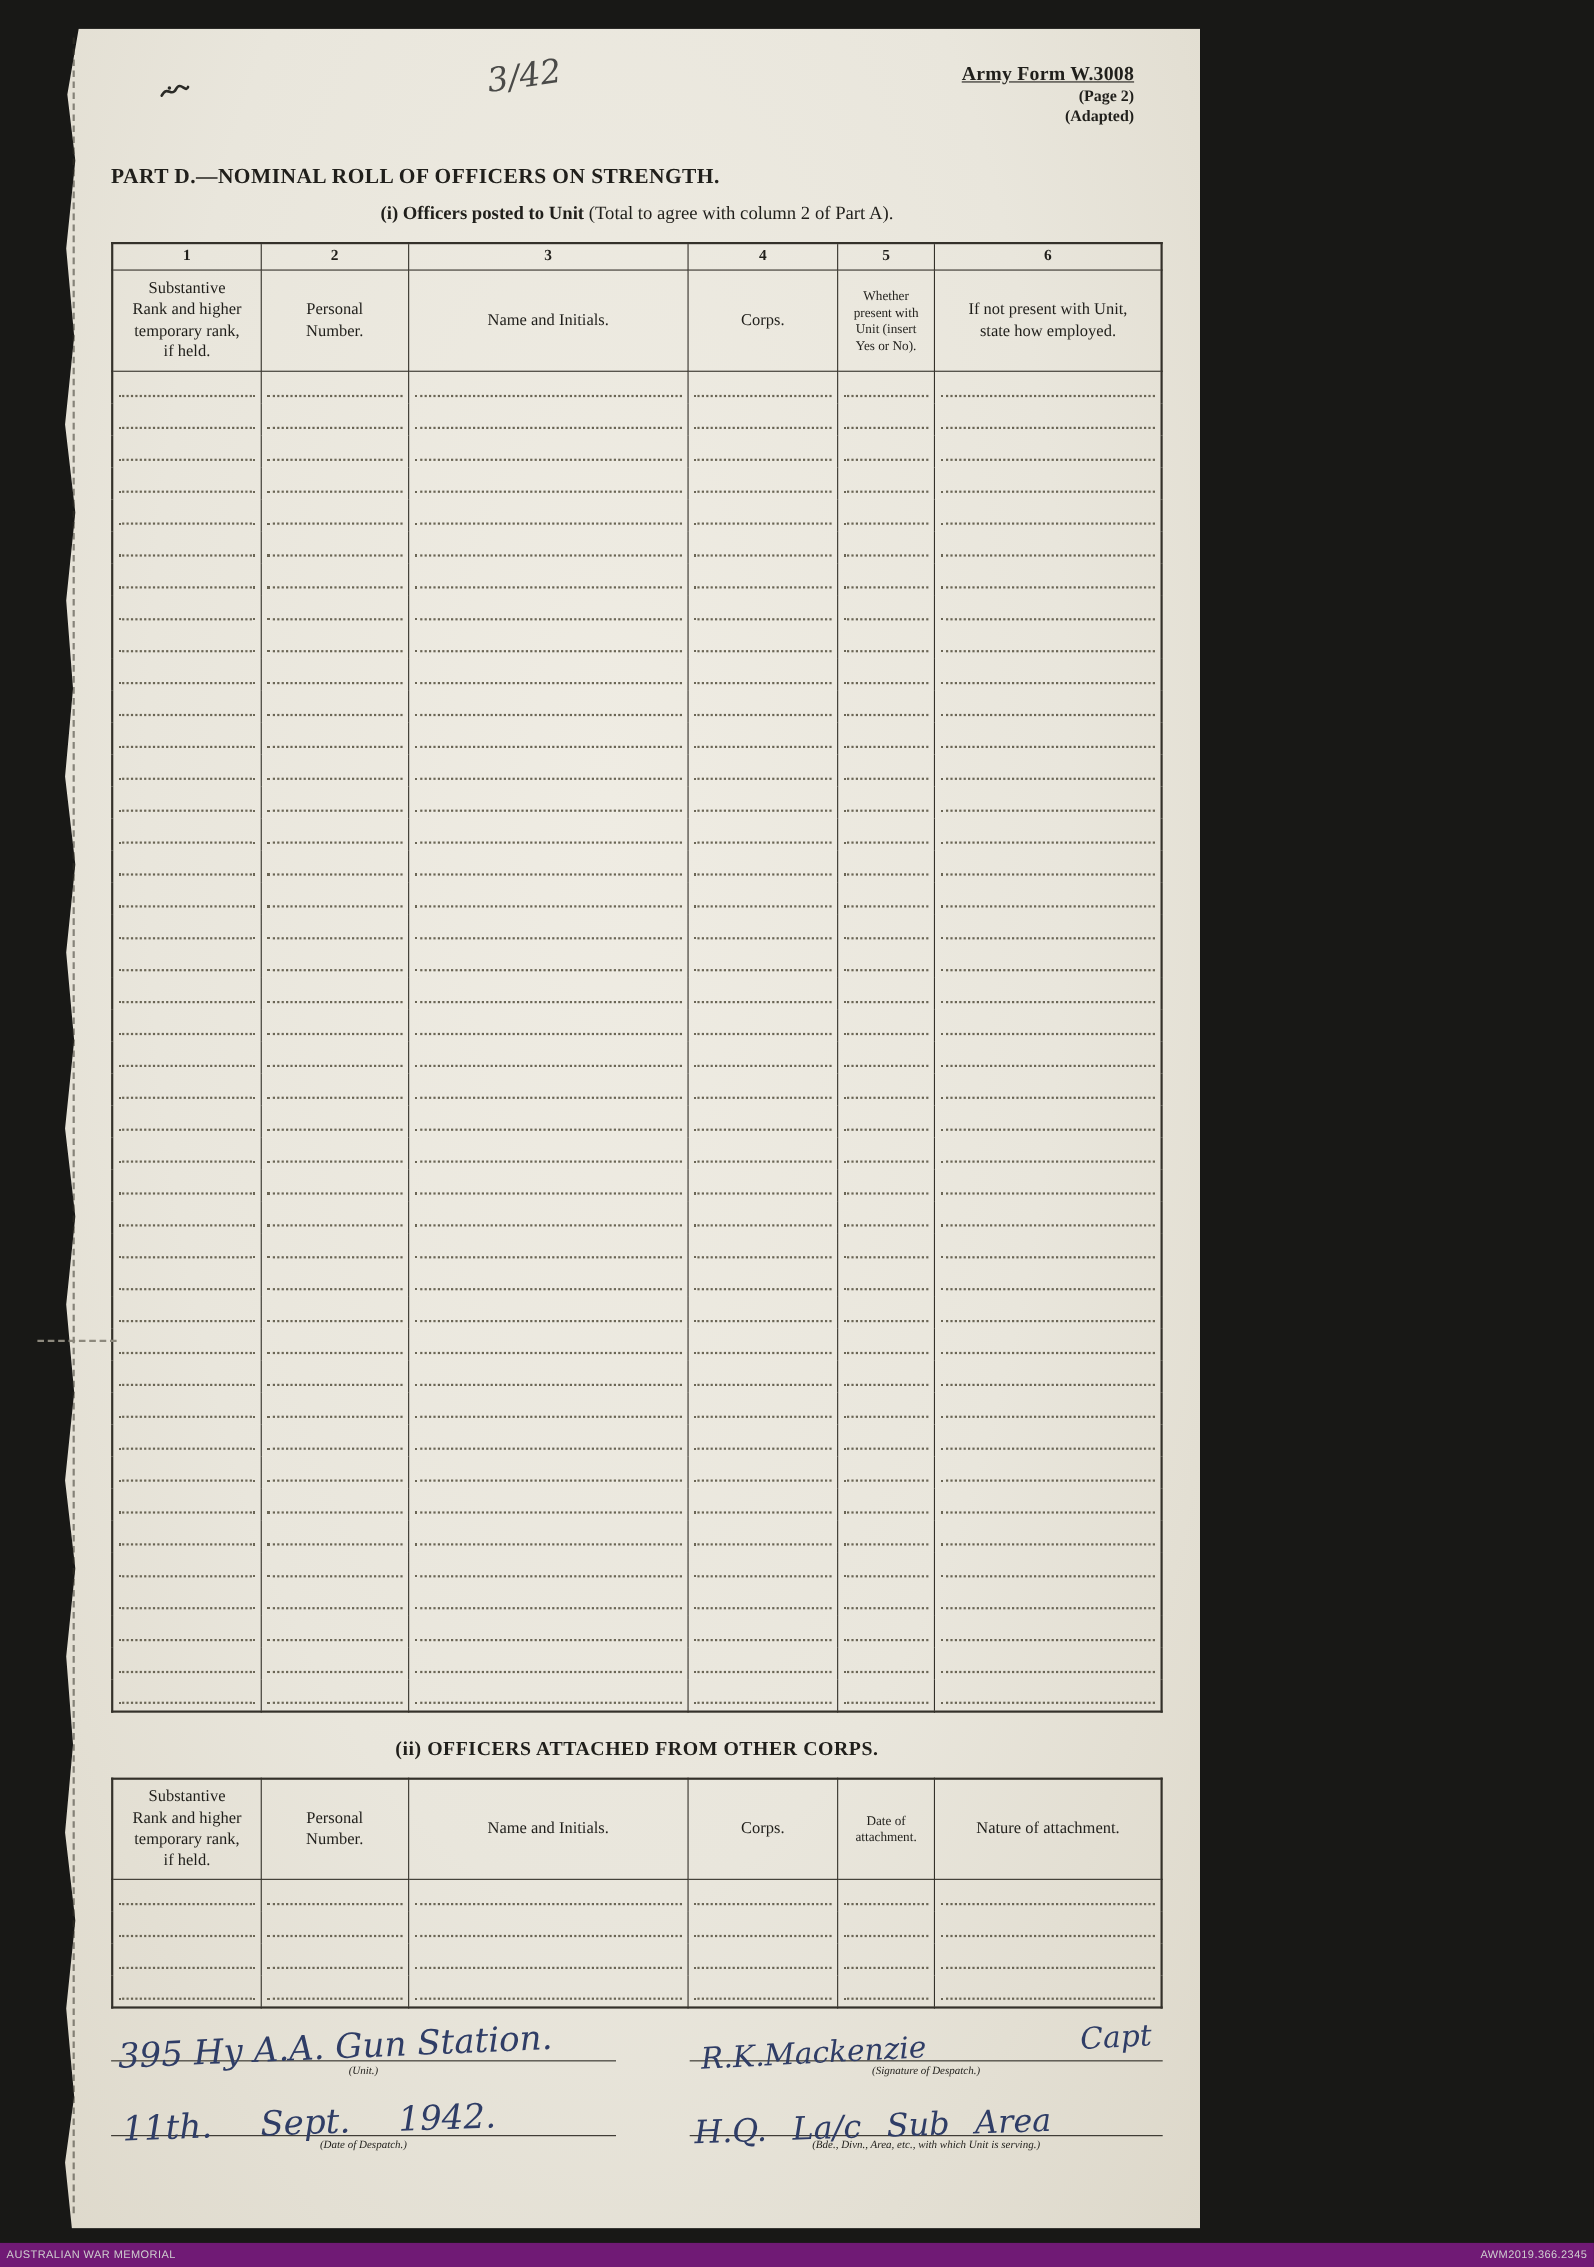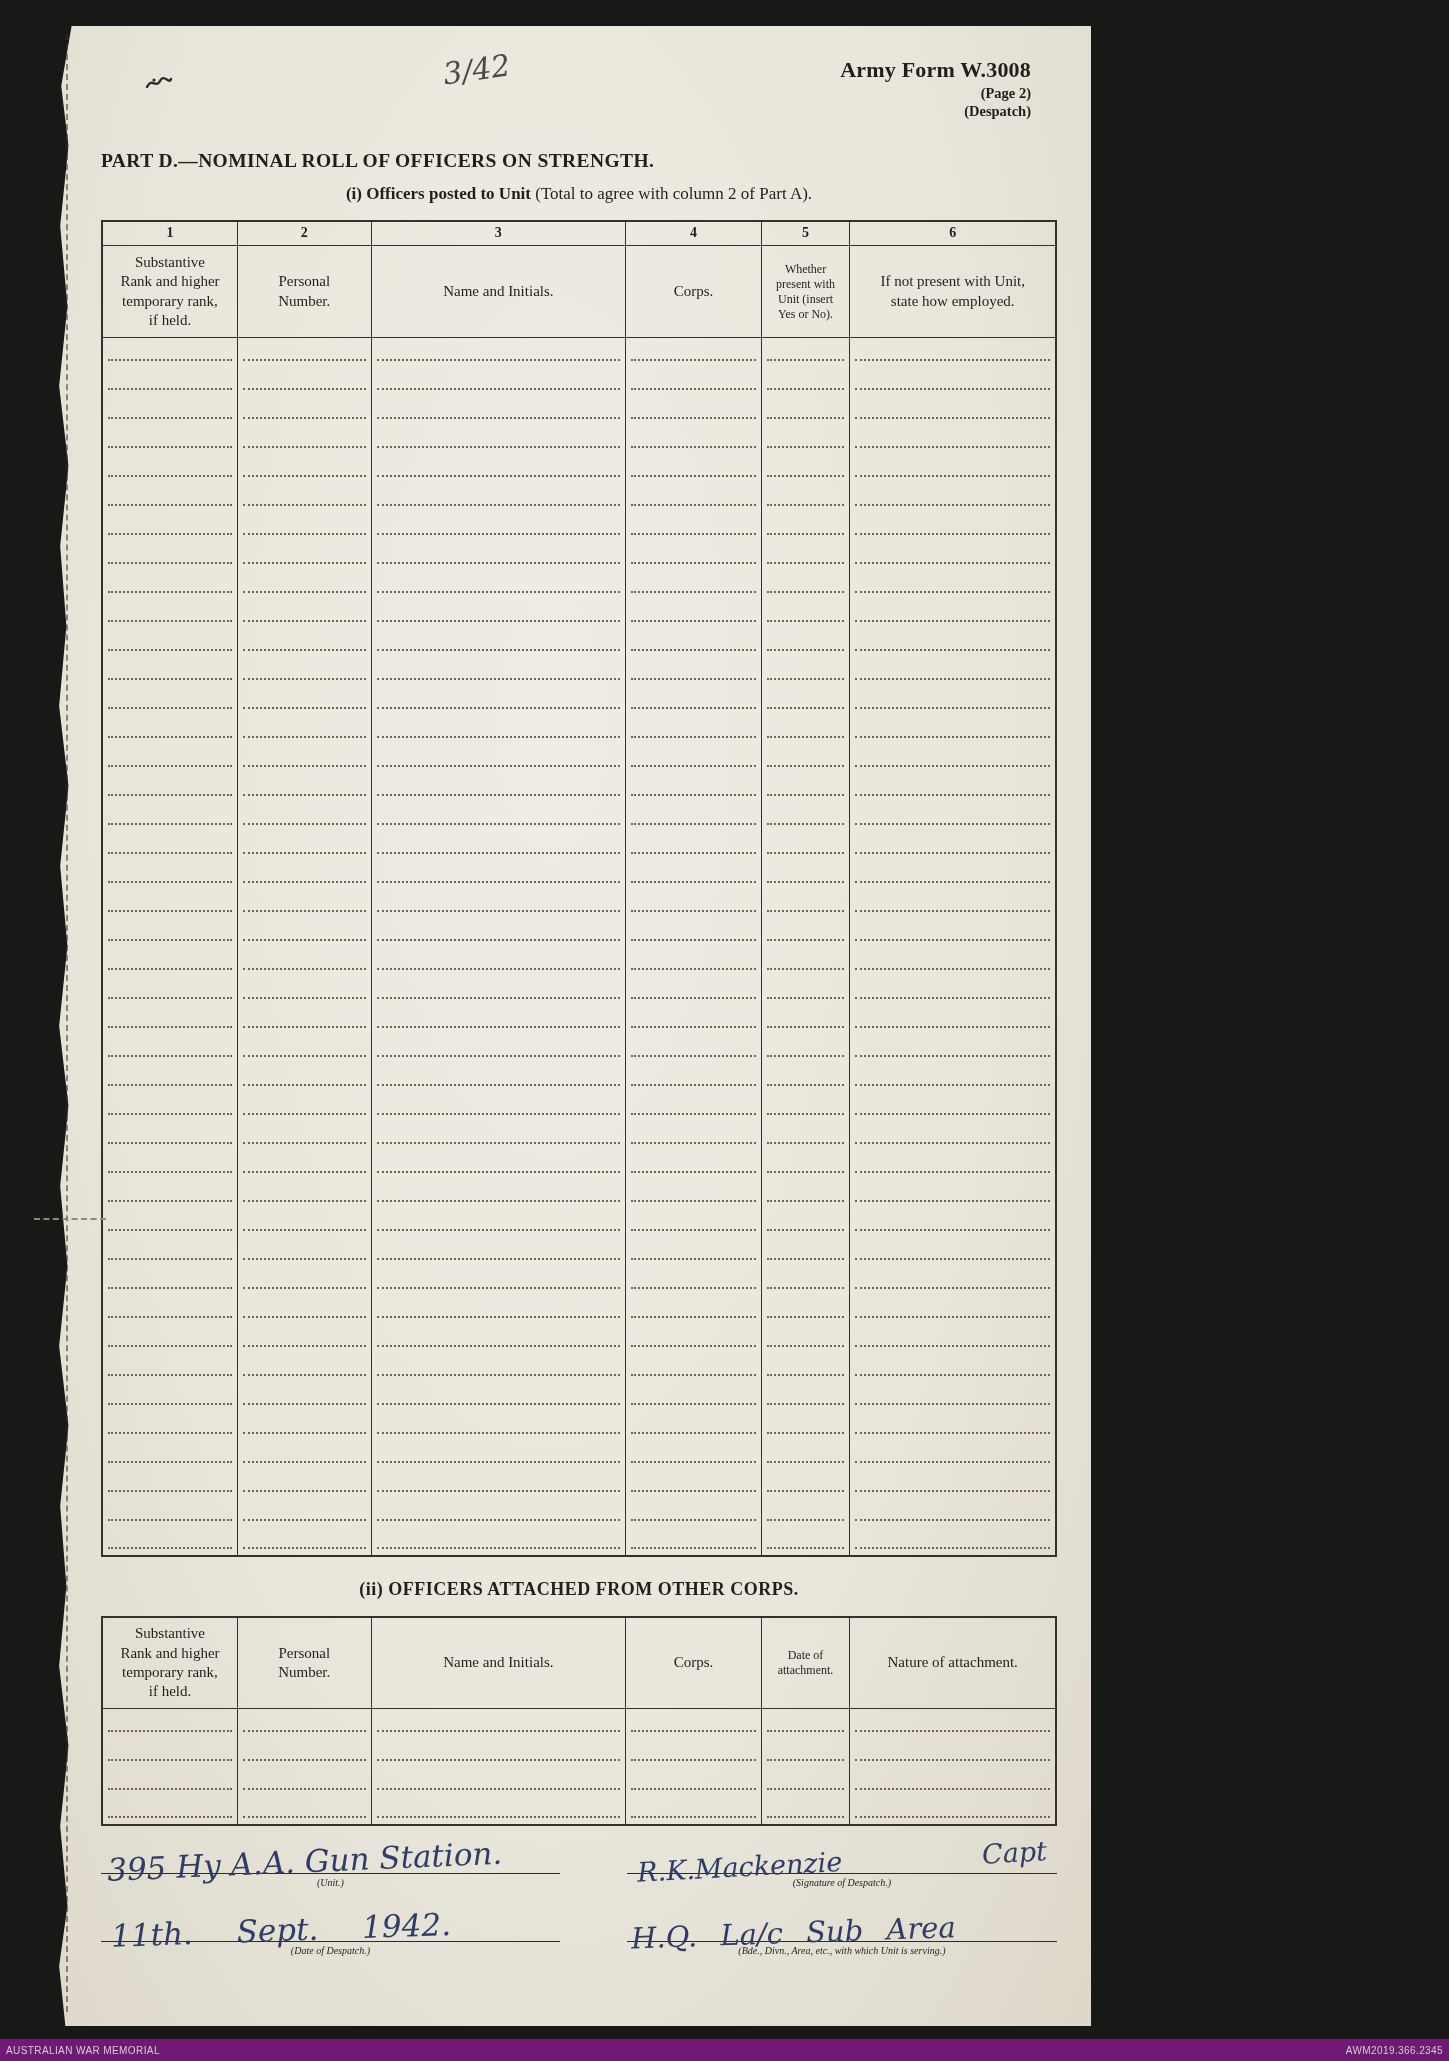--- a/index.html
+++ b/index.html
@@ -31,21 +31,21 @@
 
   
   .top-row { position:relative; height:80px; }
   .ink-blot { position:absolute; left:44px; top:18px; }
   .hand-ref {
     position:absolute; left:342px; top:-4px;
     font-family:"DejaVu Serif", serif; font-style:italic;
     font-size:30px; color:#4a4a48; transform:rotate(-8deg);
   }
   .form-ref { position:absolute; right:26px; top:0; text-align:right; line-height:1.25; }
-  .form-ref-main { font-weight:bold; font-size:22px; letter-spacing:.2px; }
+  .form-ref-main { font-weight:bold; font-size:18px; letter-spacing:.2px;text-decoration:underline; }
   .form-ref-sub  { font-weight:bold; font-size:14.5px; }
 
   .title { font-weight:bold; font-size:19.5px;
     margin-top:14px; letter-spacing:.4px; }
   .subtitle { text-align:center; font-size:17px; margin-top:12px; }
   .subtitle .bold { font-weight:bold;margin-top:23px; }
 
   
   table.form { width:100%; border-collapse:collapse; table-layout:fixed;
     margin-top:16px; border:2px solid #34312a; }
@@ -99,21 +99,21 @@
 
       <div class="top-row">
         <svg class="ink-blot" width="28" height="20" viewBox="0 0 28 20">
           <path d="M2 13 C7 3, 11 15, 15 7 S 24 11, 26 5" stroke="#2a2a26" fill="none" stroke-width="2.4" stroke-linecap="round"></path>
           <circle cx="9" cy="6" r="1.6" fill="#2a2a26"></circle>
         </svg>
         <div class="hand-ref">3/42</div>
         <div class="form-ref">
           <div class="form-ref-main">Army Form W.3008</div>
           <div class="form-ref-sub">(Page 2)</div>
-          <div class="form-ref-sub">(Despatch)</div>
+          <div class="form-ref-sub">(Adapted)</div>
         </div>
       </div>
 
       <div class="title">PART D.—NOMINAL ROLL OF OFFICERS ON STRENGTH.</div>
       <div class="subtitle">
         <span class="bold">(i) Officers posted to Unit</span><span> (Total to agree with column 2 of Part A).</span>
       </div>
 
       <table class="form">
         <colgroup>

